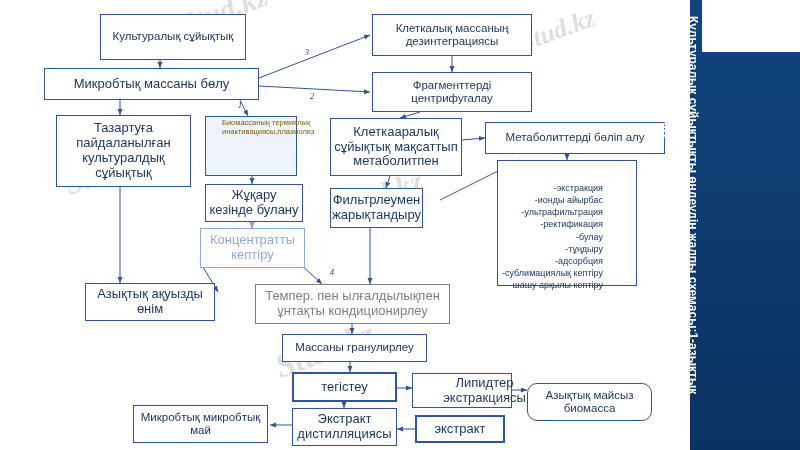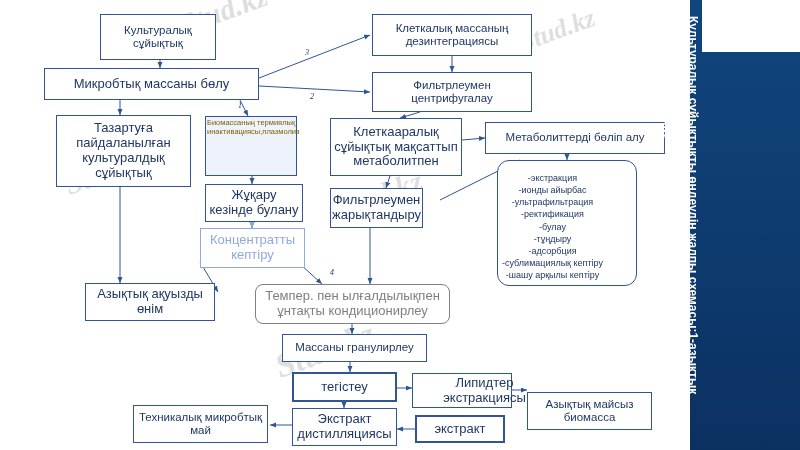--- a/index.html
+++ b/index.html
@@ -44,36 +44,35 @@
     display: flex;
     align-items: center;
     justify-content: center;
     text-align: center;
     padding: 2px 3px;
   }
   .box.thick {
     border-width: 2px;
   }
   .box.listbox {
-    text-align: center;
+    text-align: right;
     justify-content: flex-start;
     align-items: flex-start;
     font-size: 9px;
     line-height: 1.35;
-    padding: 11px 4px;
-    border-radius: 12px;
+    padding: 21px 4px;
   }
   .box.small {
     font-size: 7.5px;
     line-height: 1.15;
     color: #7f6000;
     align-items: flex-start;
     justify-content: flex-start;
     text-align: left;
-    padding: 2px 1px;
+    padding: 2px 16px;
   }
   .box.lightblue {
     color: #8faadc;
     border-color: #8faadc;
   }
   .box.lightfill {
     background: #eef3fb;
   }
   .box.gray {
     color: #7f7f7f;
@@ -214,47 +213,47 @@
       <path d="M300,264 L322,284" marker-end="url(#arr)"></path>
 
       <path d="M370,228 L370,284" marker-end="url(#arr)"></path>
     </g>
     <g stroke="#8faadc" stroke-width="1" fill="none">
       <path d="M252,222 L252,228" marker-end="url(#arrl)"></path>
     </g>
   </svg>
 
   <div id="nodes">
-      <div class="box med" style="left: 100px; top: 14px; width: 116px; height: 46px;">Культуралық сұйықтық</div>
+      <div class="box med" style="left: 100px; top: 14px; width: 146px; height: 46px;">Культуралық сұйықтық</div>
       <div class="box med" style="left: 372px; top: 14px; width: 160px; height: 42px;">Клеткалық массаның дезинтеграциясы</div>
       <div class="box big" style="left: 44px; top: 68px; width: 215px; height: 32px;">Микробтық массаны бөлу</div>
-      <div class="box med" style="left: 372px; top: 72px; width: 160px; height: 40px;">Фильтрлеумен центрифугалау</div>
+      <div class="box med" style="left: 372px; top: 72px; width: 160px; height: 40px;">Фрагменттерді центрифугалау</div>
       <div class="box" style="left: 56px; top: 115px; width: 135px; height: 72px;">Тазартуға пайдаланылған культуралдық сұйықтық</div>
       <div class="box small lightfill" style="left: 205px; top: 116px; width: 92px; height: 60px;">Биомассаның термиялық инактивациясы,плазмолиз</div>
       <div class="box" style="left: 330px; top: 118px; width: 132px; height: 58px;">Клеткааралық сұйықтық мақсаттып метаболитпен</div>
       <div class="box med" style="left: 485px; top: 122px; width: 180px; height: 32px;">Метаболиттерді бөліп алу</div>
       <div class="box" style="left: 205px; top: 184px; width: 98px; height: 38px;">Жұқару кезінде булану</div>
       <div class="box" style="left: 330px; top: 188px; width: 93px; height: 40px; text-align: center;">Фильтрлеумен жарықтандыру</div>
       <div class="box listbox" style="left: 497px; top: 160px; width: 140px; height: 126px; white-space: pre-line;">-экстракция
 -ионды айырбас
 -ультрафильтрация
 -ректификация
 -булау
 -тұңдыру
 -адсорбция
 -сублимациялық кептіру
 -шашу арқылы кептіру</div>
       <div class="box lightblue" style="left: 200px; top: 228px; width: 105px; height: 40px;">Концентратты кептіру</div>
       <div class="box" style="left: 85px; top: 283px; width: 130px; height: 38px;">Азықтық ақуызды өнім</div>
-      <div class="box gray" style="left: 255px; top: 284px; width: 195px; height: 40px; border-radius: 8px;">Темпер. пен ылғалдылықпен ұнтақты кондиционирлеу</div>
+      <div class="box gray" style="left: 255px; top: 284px; width: 195px; height: 40px;">Темпер. пен ылғалдылықпен ұнтақты кондиционирлеу</div>
       <div class="box med" style="left: 282px; top: 334px; width: 145px; height: 28px;">Массаны гранулирлеу</div>
       <div class="box big thick" style="left: 292px; top: 372px; width: 105px; height: 30px;">тегістеу</div>
       <div class="box" style="left: 412px; top: 373px; width: 100px; height: 35px; padding-left: 48px;">Липидтер экстракциясы</div>
-      <div class="box med" style="left: 527px; top: 392px; width: 125px; height: 38px;">Азықтық майсыз биомасса</div>
-      <div class="box med" style="left: 133px; top: 405px; width: 135px; height: 38px;">Техникалық микробтық май</div>
+      <div class="box med" style="left: 527px; top: 383px; width: 125px; height: 38px; border-radius: 10px;">Азықтық майсыз биомасса</div>
+      <div class="box med" style="left: 133px; top: 405px; width: 135px; height: 38px;">Микробтық микробтық май</div>
       <div class="box" style="left: 292px; top: 408px; width: 105px; height: 38px;">Экстракт дистилляциясы</div>
       <div class="box big thick" style="left: 415px; top: 415px; width: 90px; height: 28px;">экстракт</div>
     </div>
 
   <div id="edgelabels">
       <div class="edgelabel" style="left: 305px; top: 48px;">3</div>
       <div class="edgelabel" style="left: 310px; top: 92px;">2</div>
       <div class="edgelabel" style="left: 238px; top: 101px;">1</div>
       <div class="edgelabel" style="left: 330px; top: 268px;">4</div>
     </div>

